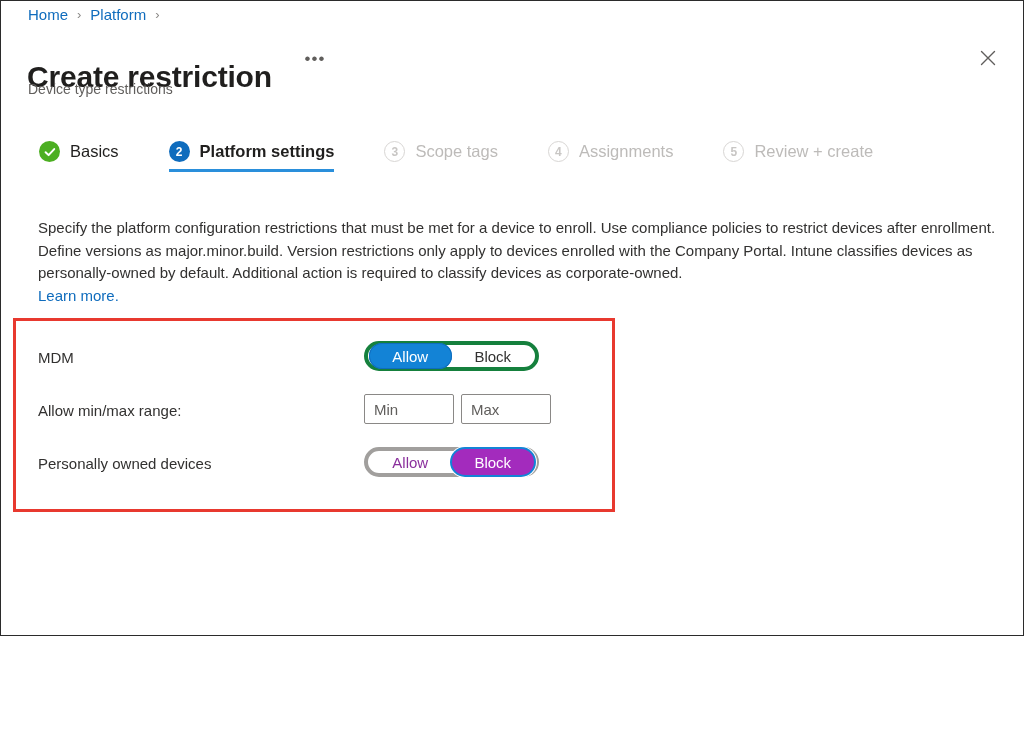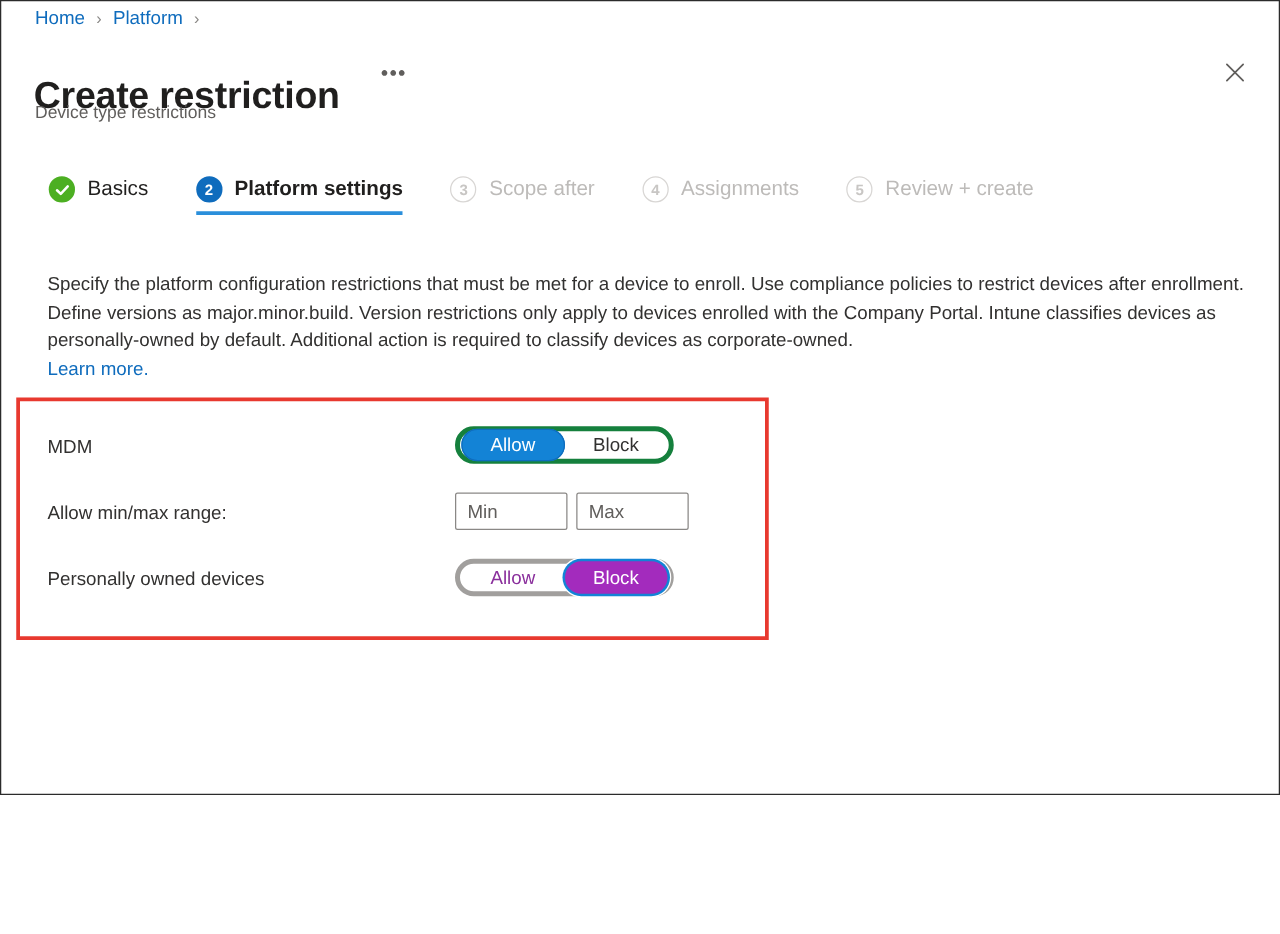--- a/index.html
+++ b/index.html
@@ -94,21 +94,21 @@
   }
   .close-btn svg { display: block; }
 
   
   .steps {
     position: absolute;
     top: 140px;
     left: 38px;
     display: flex;
     align-items: flex-start;
-    gap: 4px;
+    gap: 16px;
   }
   .step {
     display: flex;
     align-items: center;
     gap: 10px;
     padding: 0 0 10px 0;
     margin-right: 34px;
     position: relative;
     cursor: pointer;
     white-space: nowrap;
@@ -351,21 +351,21 @@
       <span class="step-label">Basics</span>
     </div>
 
     <div class="step current">
       <span class="step-num current">2</span>
       <span class="step-label">Platform settings</span>
     </div>
 
     <div class="step upcoming">
       <span class="step-num upcoming">3</span>
-      <span class="step-label">Scope after</span>
+      <span class="step-label">Scope tags</span>
     </div>
 
     <div class="step upcoming">
       <span class="step-num upcoming">4</span>
       <span class="step-label">Assignments</span>
     </div>
 
     <div class="step upcoming">
       <span class="step-num upcoming">5</span>
       <span class="step-label">Review + create</span>

